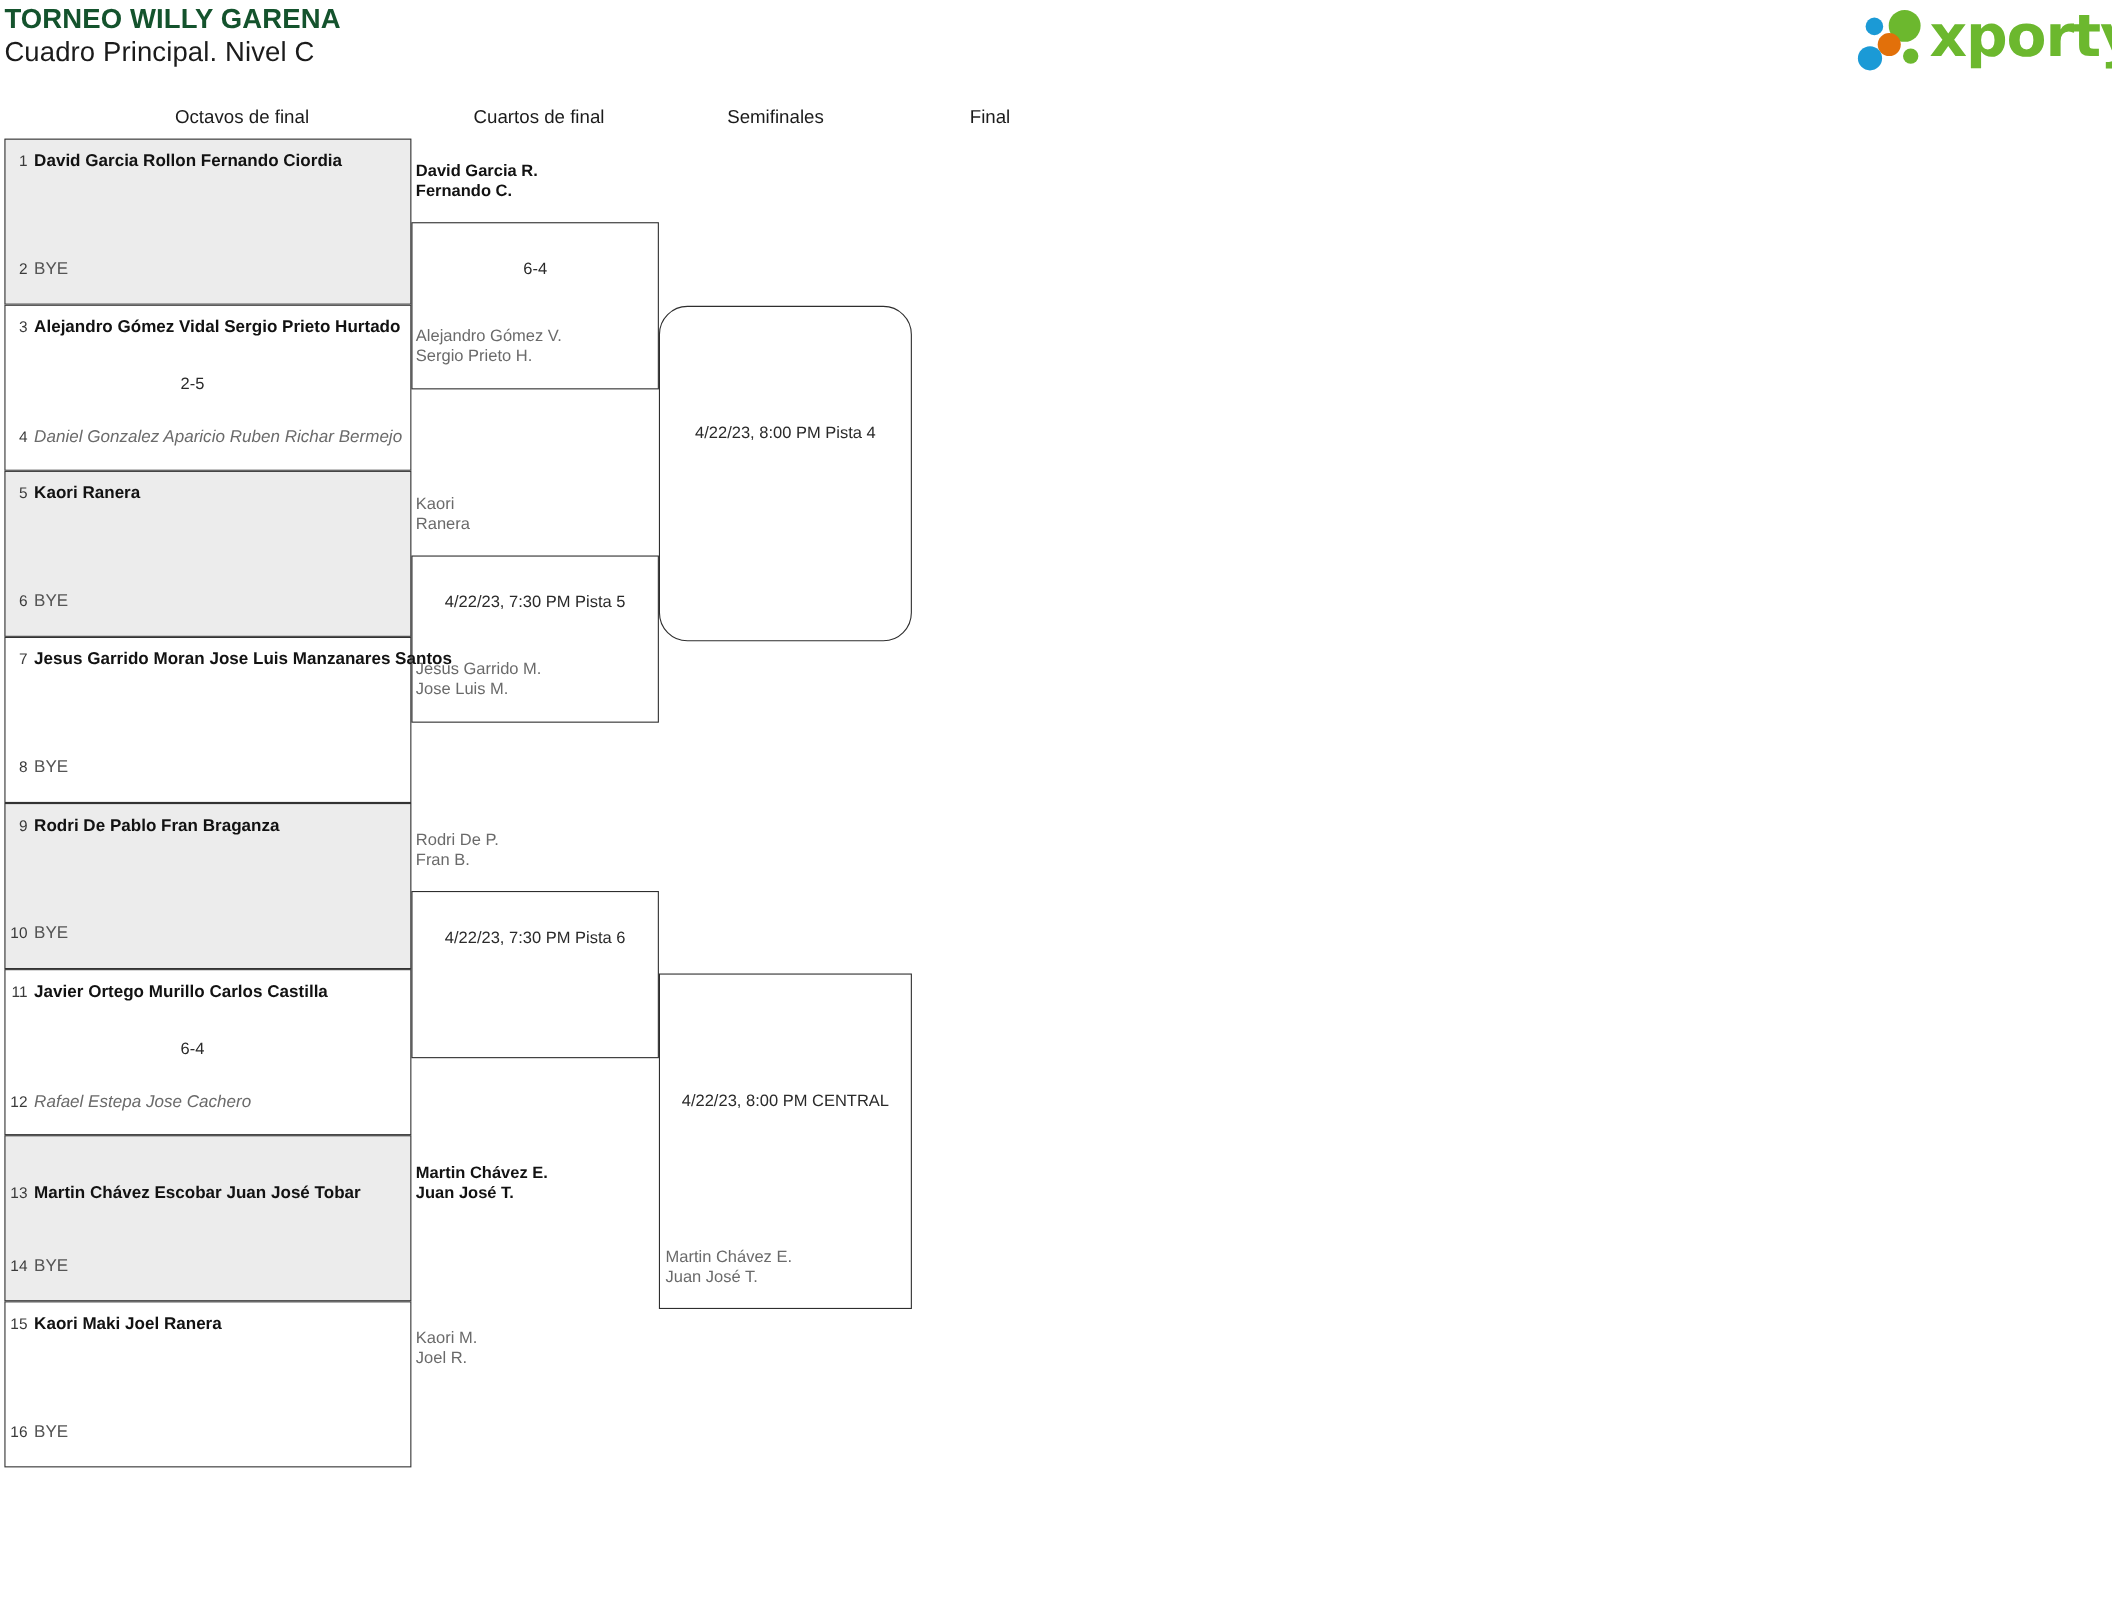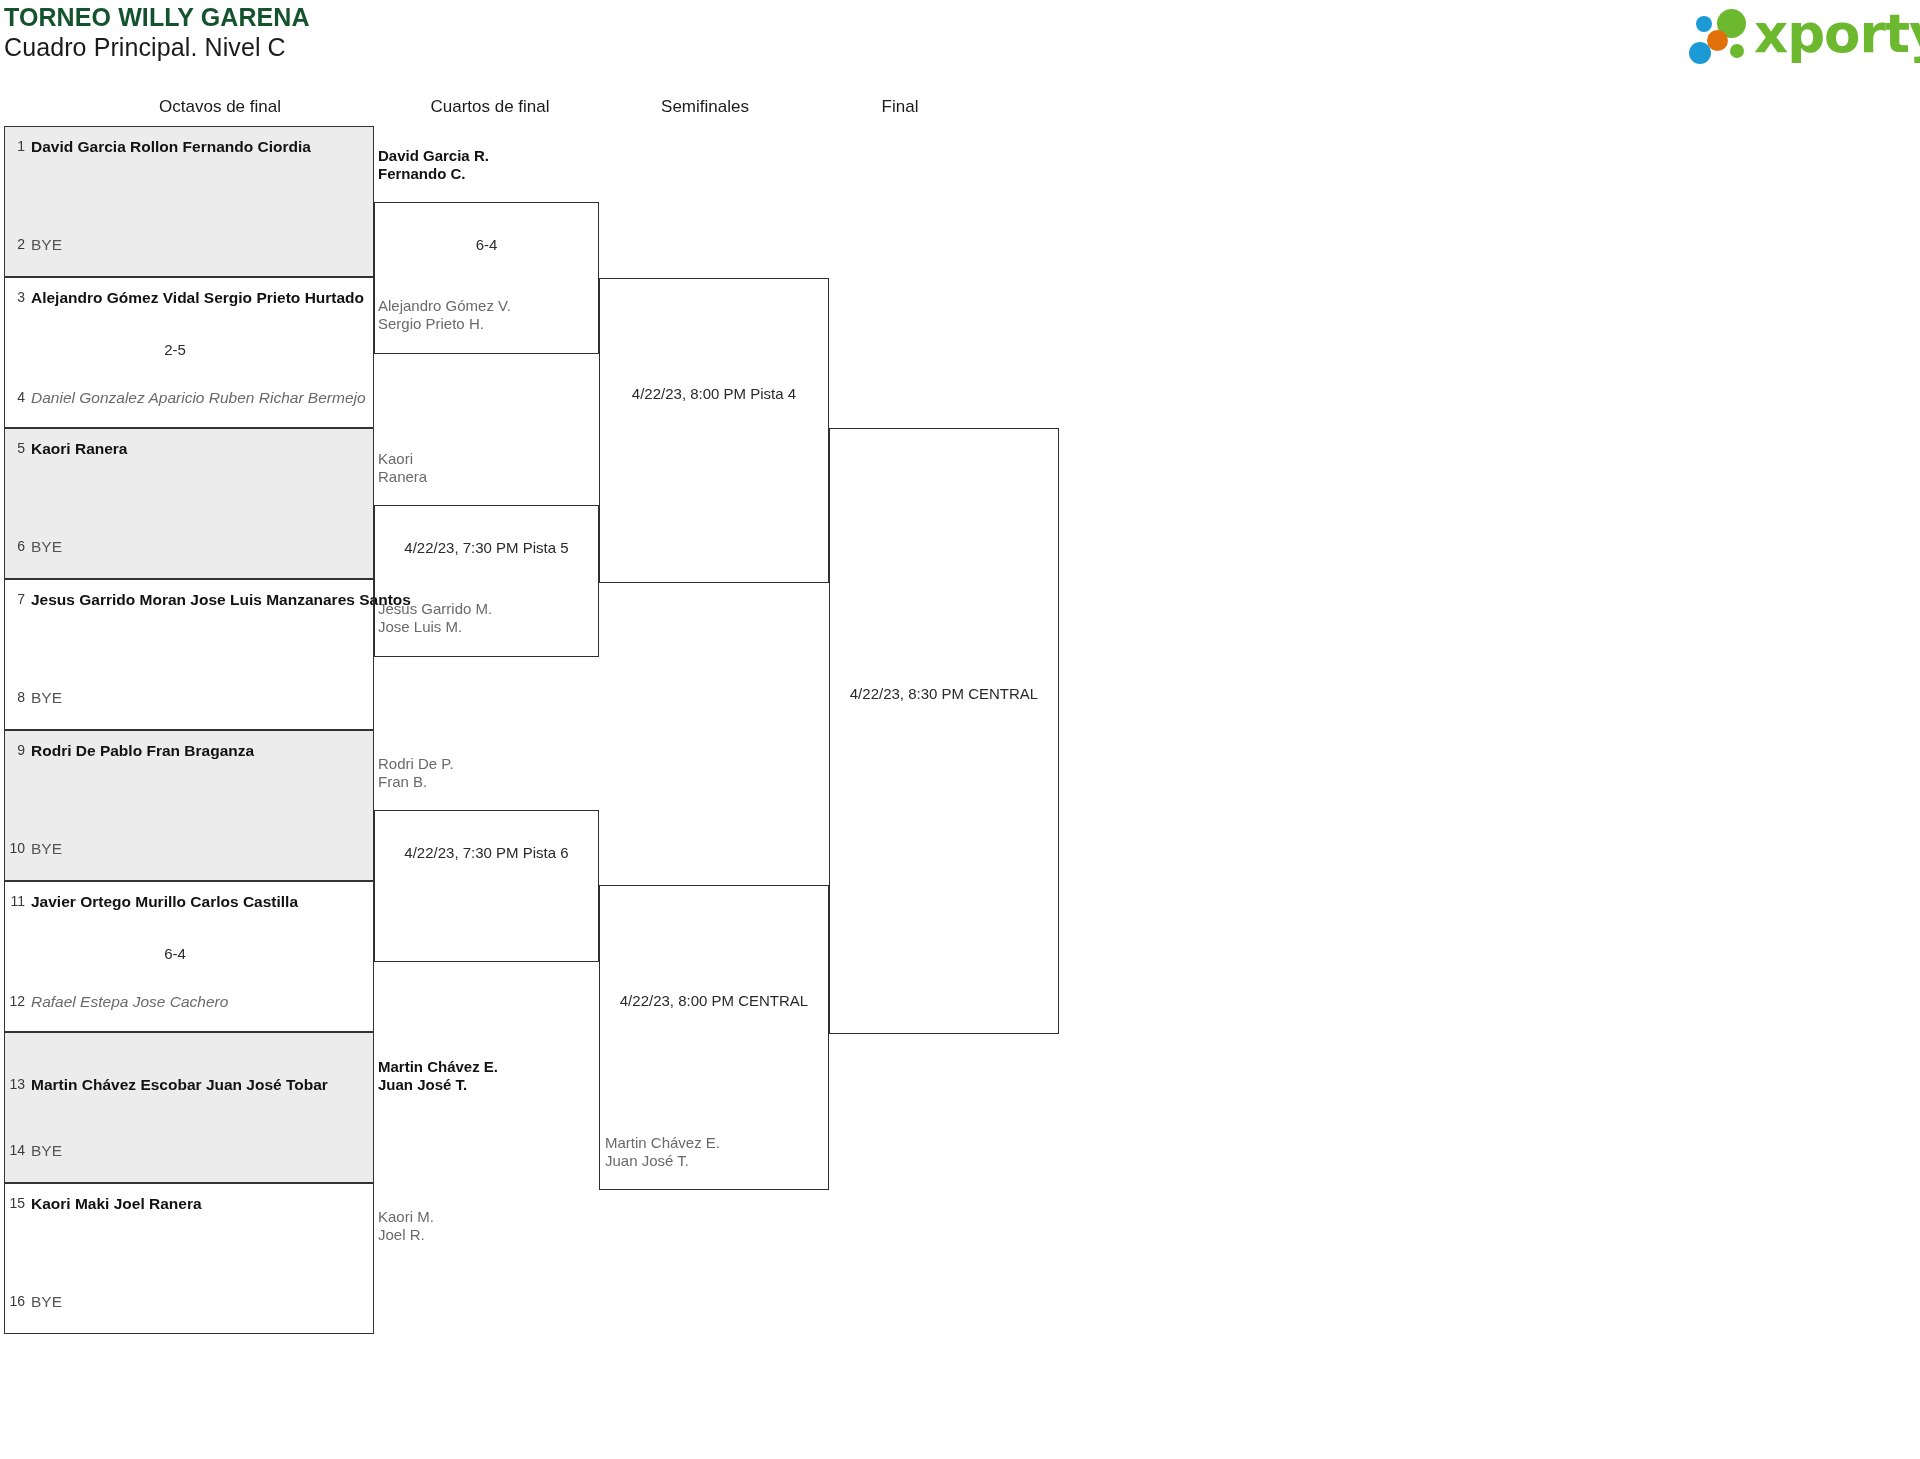--- a/index.html
+++ b/index.html
@@ -361,21 +361,21 @@
 
   <div class="slot winner" style="left:378px; top:1058px;">
     <span class="ln">Martin Chávez E.</span>
     <span class="ln">Juan José T.</span>
   </div>
   <div class="slot loser" style="left:378px; top:1208px;">
     <span class="ln">Kaori M.</span>
     <span class="ln">Joel R.</span>
   </div>
 
-  <div class="mbox" style="left:599px; top:278px; width:230px; height:305px;">
+  <div class="mbox" style="left:599px; top:278px; width:230px; height:305px;border-radius:26px;">
     <div class="mbox-label" style="top:105px;">4/22/23, 8:00 PM Pista 4</div>
   </div>
   <div class="slot loser" style="left:605px; top:222px;">
     <span class="ln"></span>
     <span class="ln"></span>
   </div>
   <div class="slot loser" style="left:605px; top:527px;">
     <span class="ln"></span>
     <span class="ln"></span>
   </div>
@@ -385,23 +385,20 @@
   </div>
   <div class="slot loser" style="left:605px; top:829px;">
     <span class="ln"></span>
     <span class="ln"></span>
   </div>
   <div class="slot loser" style="left:605px; top:1134px;">
     <span class="ln">Martin Chávez E.</span>
     <span class="ln">Juan José T.</span>
   </div>
 
-  <div class="mbox" style="left:829px; top:428px; width:230px; height:606px;">
-    <div class="mbox-label" style="top:255px;">4/22/23, 8:30 PM CENTRAL</div>
-  </div>
   <div class="slot loser" style="left:835px; top:372px;">
     <span class="ln"></span>
     <span class="ln"></span>
   </div>
   <div class="slot loser" style="left:835px; top:978px;">
     <span class="ln"></span>
     <span class="ln"></span>
   </div>
 
 </div>

